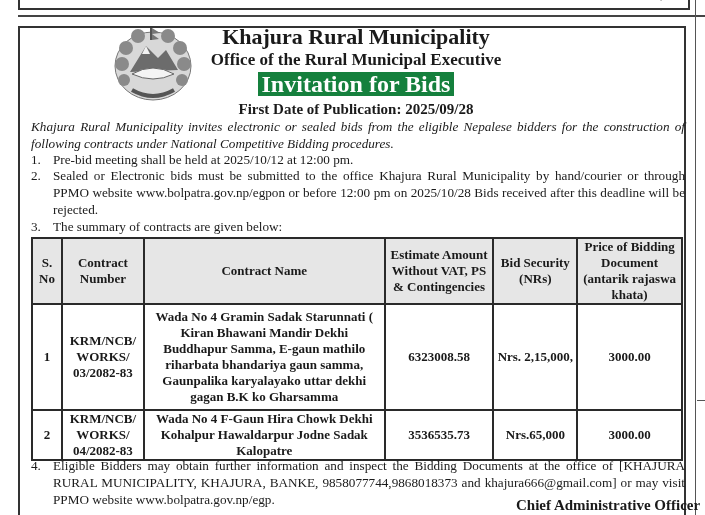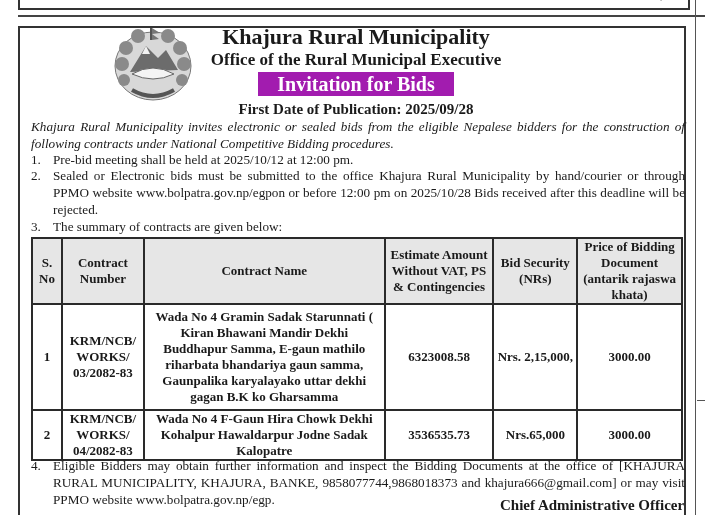--- a/index.html
+++ b/index.html
@@ -7,37 +7,37 @@
   .top-strip { position: absolute; left: 18px; top: -10px; width: 668px; height: 18px; border: 2px solid #333; border-top: none; }
   .top-strip-text { position: absolute; right: 8px; top: 0px; font-size: 9px; letter-spacing: 1px; color: #333; }
   .sep-line { position: absolute; left: 18px; top: 15px; width: 687px; height: 0; border-top: 2px solid #444; }
   .right-rule { position: absolute; left: 695px; top: 0; height: 515px; border-left: 1px solid #555; }
   .right-rule2 { position: absolute; left: 697px; top: 400px; width: 8px; border-top: 1px solid #555; }
   .frame { position: absolute; left: 18px; top: 26px; width: 668px; height: 500px; border: 2px solid #333; border-bottom: none; box-sizing: border-box; }
   .logo { position: absolute; left: 110px; top: 24px; width: 86px; height: 80px; }
   .title { position: absolute; left: 0; width: 705px; text-align: center; font-weight: bold; }
   .t1 { top: 24px; font-size: 22px; left: 0; width: 712px; }
   .t2 { top: 50px; font-size: 17px; left: 0; width: 712px; }
-  .ifb { position: absolute; left: 258px; top: 72px; width: 196px; height: 24px; background: #a21caf; color: #fff; font-size: 20px; font-weight: bold; text-align: center; line-height: 24px; }
+  .ifb { position: absolute; left: 258px; top: 72px; width: 196px; height: 24px; background: #15803d; color: #fff; font-size: 24px; font-weight: bold; text-align: center; line-height: 24px; }
   .pub { position: absolute; top: 101px; left: 0; width: 712px; text-align: center; font-size: 15px; font-weight: bold; }
   .para { position: absolute; left: 31px; width: 654px; font-size: 13.2px; line-height: 17px; text-align: justify; font-style: italic; }
   .p-intro { top: 118px; }
   .li { position: absolute; left: 31px; width: 654px; font-size: 13.2px; line-height: 17px; }
   .li .num { position: absolute; left: 0; top: 0; }
   .li .txt { display: block; margin-left: 22px; text-align: justify; }
   .li1 { top: 151px; }
   .li2 { top: 167px; }
   .li3 { top: 218px; }
   .li4 { top: 457px; }
   table.contracts { position: absolute; left: 31px; top: 237px; width: 652px; border-collapse: collapse; font-family: "Liberation Serif", serif; font-weight: bold; font-size: 13px; }
   table.contracts th, table.contracts td { border: 2px solid #2a2a2a; text-align: center; vertical-align: middle; padding: 0 2px; line-height: 16px; }
   table.contracts th { background: #e6e6e6; height: 58px; }
   .r1 td { height: 104px; }
   .r2 td { height: 44px; }
-  .cao { position: absolute; left: 500px; top: 497px; font-size: 15px; font-weight: bold; }
+  .cao { position: absolute; left: 516px; top: 497px; font-size: 15px; font-weight: bold; }
 </style>
 </head>
 <body>
 
 <div class="top-strip">
   <span class="top-strip-text">विज्ञापन</span>
 </div>
 <div class="sep-line"></div>
 <div class="right-rule"></div>
 <div class="right-rule2"></div>

